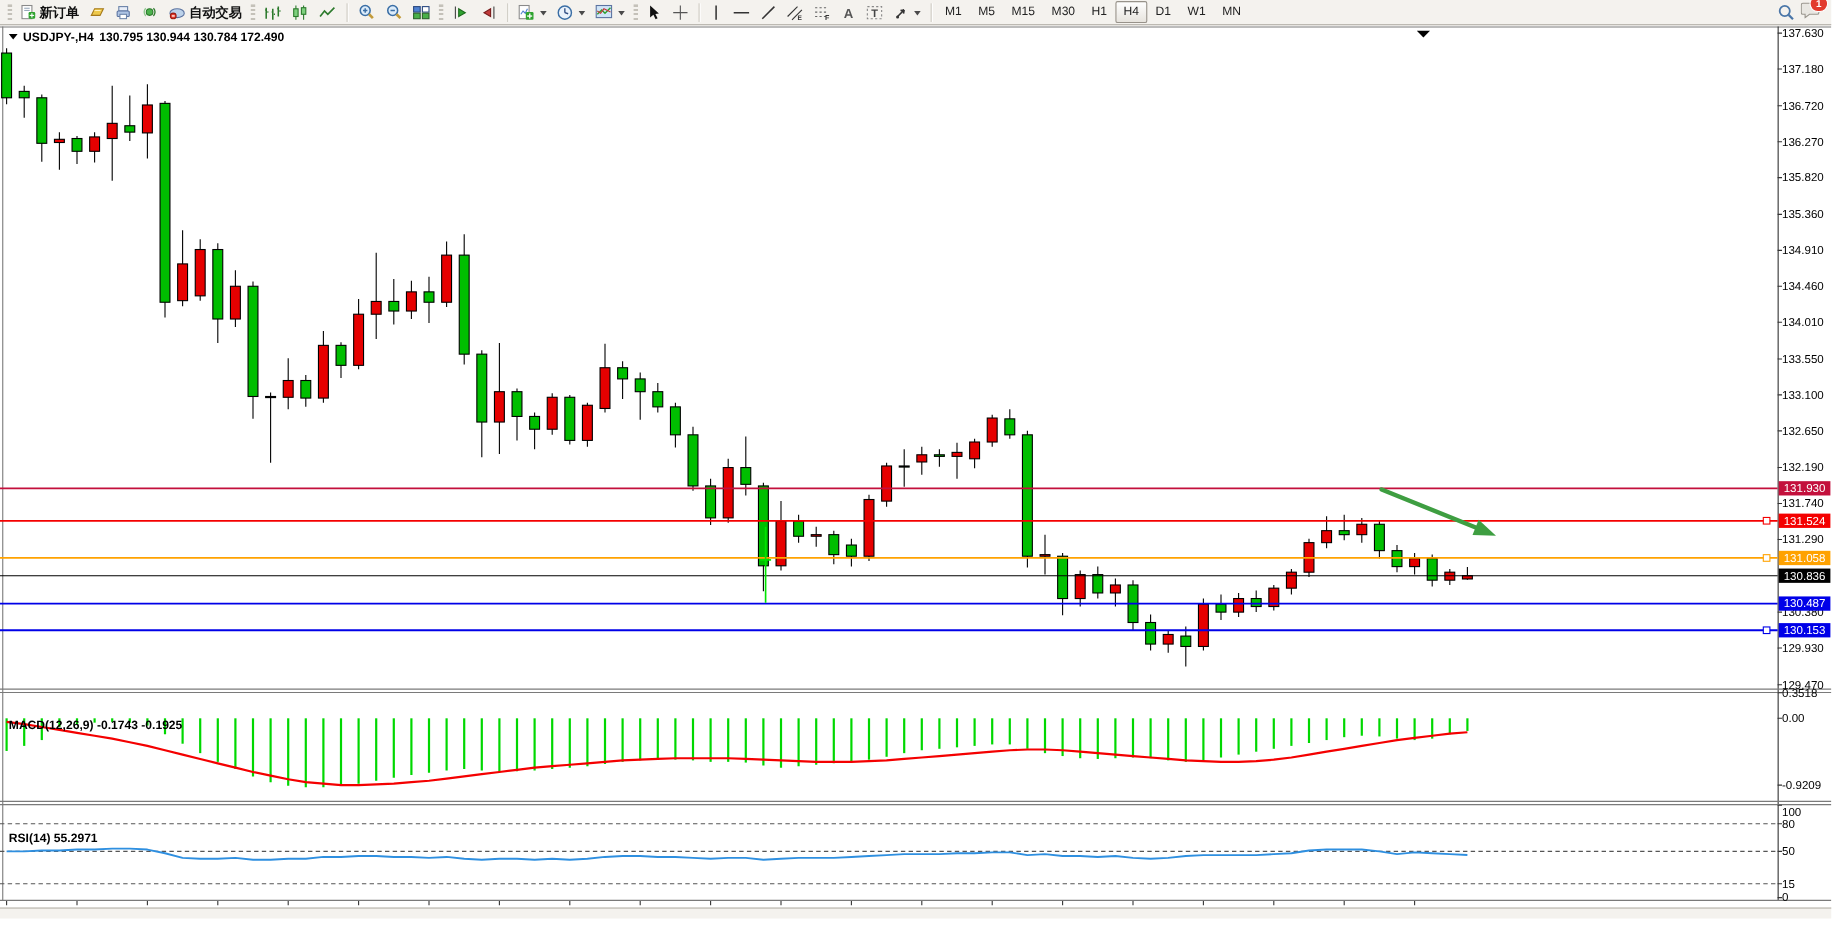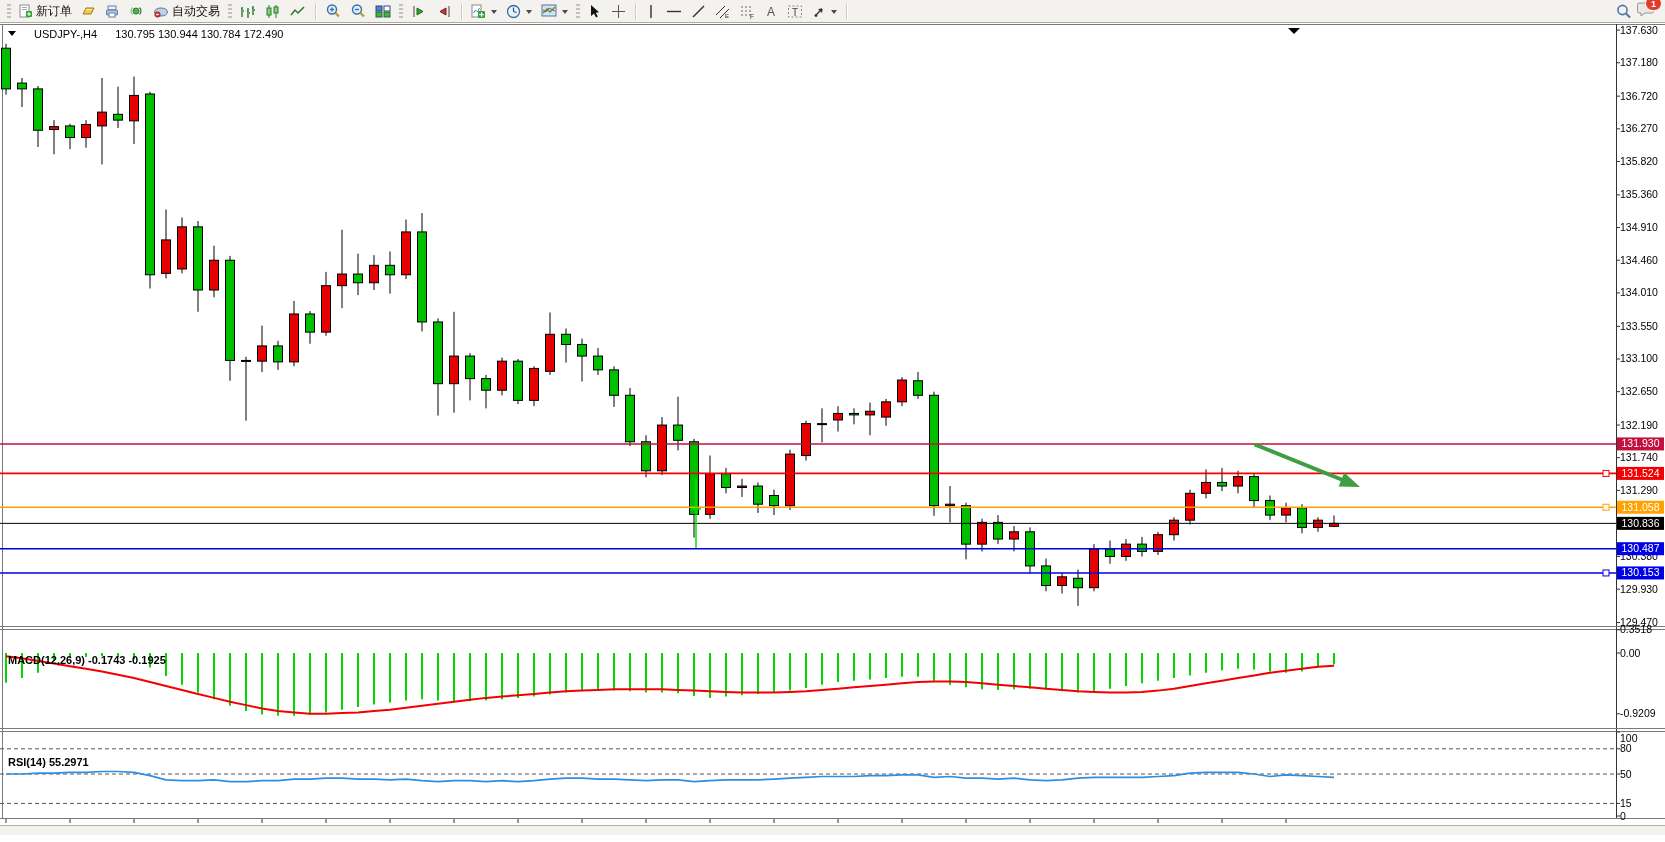--- a/index.html
+++ b/index.html
@@ -4,36 +4,36 @@
 <style>
   html,body{margin:0;padding:0;background:#fff;width:1665px;height:842px;overflow:hidden;
             font-family:"Liberation Sans",sans-serif;-webkit-font-smoothing:antialiased;}
   
   .toolbar{height:22px;background:#f4f2ee;border-bottom:1px solid #aeaba3;display:flex;
            align-items:center;padding:0 4px;gap:1px;position:relative;z-index:5;}
   .grip{width:4px;height:15px;margin:0 3px;
         background:repeating-linear-gradient(to bottom,#c4c1b9 0 2px,rgba(0,0,0,0) 2px 4px);}
   .sep{width:1px;height:17px;background:#cfccc4;box-shadow:1px 0 0 #fff;margin:0 4px;}
   .tbtn{display:flex;align-items:center;gap:3px;height:20px;padding:0 3px;font-size:12px;
-        color:#111;border:1px solid transparent;border-radius:2px;cursor:default;white-space:nowrap;}
+        color:#111;border:1px solid transparent;border-radius:2px;cursor:default;white-space:nowrap;font-weight:bold;}
   .tbtn svg{display:block;}
   .caret{width:0;height:0;border:3px solid transparent;border-top:4px solid #4a4a4a;margin:4px 0 0 2px;}
   .tf{font-size:11px;height:18px;display:flex;align-items:center;padding:0 6px;color:#222;
       border:1px solid transparent;border-radius:2px;}
   .tf.active{border:1px solid #97928a;background:linear-gradient(#fefefe,#e7e4de);}
   .spacer{flex:1;}
   .chat-wrap{position:relative;margin-right:6px;}
   .badge{position:absolute;top:-5px;right:-7px;min-width:13px;height:13px;background:#e23b2e;
          border:1px solid #fff;border-radius:8px;color:#fff;font-size:9px;font-weight:bold;
          display:flex;align-items:center;justify-content:center;padding:0 1px;}
   
   .chartwrap{position:relative;width:1665px;height:812px;background:#fff;}
   #chart-svg{position:absolute;left:0;top:0;}
   .overlay{position:absolute;font-size:11px;color:#000;z-index:4;white-space:nowrap;}
-  .title-row{top:4px;left:8px;font-weight:normal;display:flex;align-items:center;gap:18px;}
+  .title-row{top:4px;left:8px;font-weight:bold;display:flex;align-items:center;gap:5px;}
   .dd-tri{width:0;height:0;border:4px solid transparent;border-top:5px solid #000;margin-top:4px;}
   .ind-label{font-weight:bold;}
   .statusbar{position:absolute;left:0;bottom:0;width:1665px;height:9px;background:#f4f2ee;
              border-top:1px solid #b5b2aa;}
 </style>
 </head>
 <body>
 
 <div class="toolbar">
   <div class="grip"></div>
@@ -285,20 +285,31 @@
       <svg width="14" height="15">
           <path d="M4 11 L10 5 M10 5 l-3.4 0.6 M10 5 l-0.6 3.4" stroke="#333" stroke-width="1.4" fill="none"></path>
           <circle cx="4" cy="11.5" r="1.4" fill="#333"></circle>
         </svg>
     </span>
     <span class="caret"></span>
   </div>
 
   <div class="sep"></div>
 
+  <div id="tf-bar" style="display:flex;align-items:center;gap:1px;">
+      <div class="tf">M1</div>
+      <div class="tf">M5</div>
+      <div class="tf">M15</div>
+      <div class="tf">M30</div>
+      <div class="tf">H1</div>
+      <div class="tf active">H4</div>
+      <div class="tf">D1</div>
+      <div class="tf">W1</div>
+      <div class="tf">MN</div>
+    </div>
 
   <div class="spacer"></div>
 
   <div class="tbtn">
     <span>
       <svg width="17" height="17">
           <circle cx="7.5" cy="7" r="4.6" fill="none" stroke="#4a76a8" stroke-width="1.6"></circle>
           <line x1="11" y1="10.5" x2="15" y2="14.5" stroke="#4a76a8" stroke-width="2"></line>
         </svg>
     </span>

